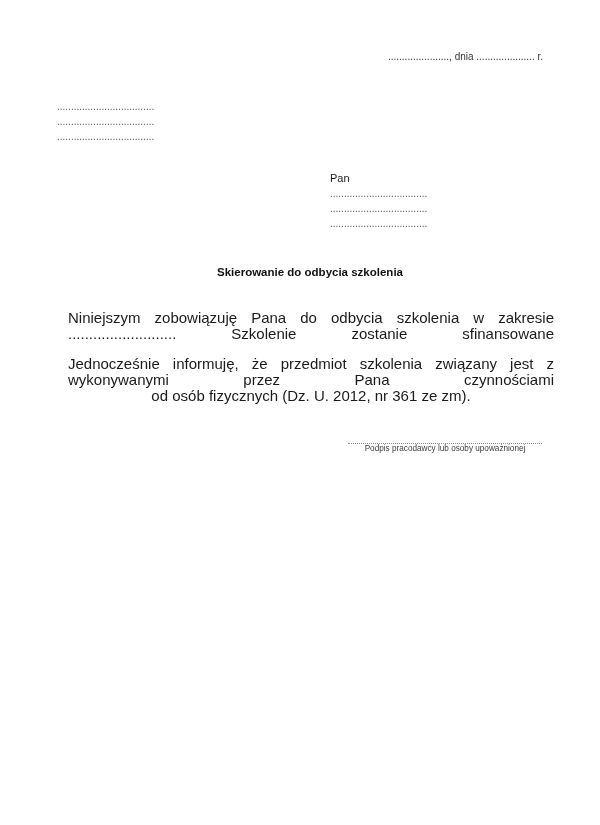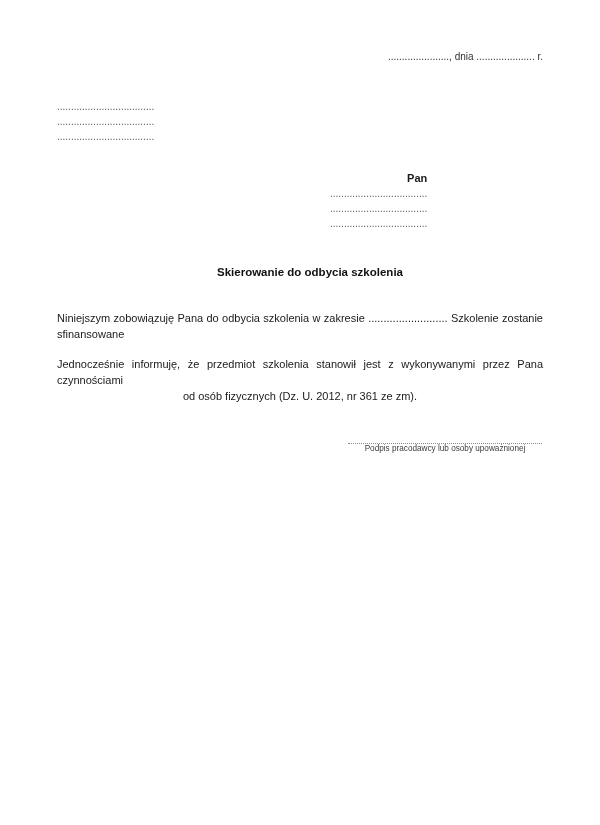--- a/index.html
+++ b/index.html
@@ -14,29 +14,29 @@
   .sender-block{
     position:absolute;left:57px;top:99px;
     font-size:10px;line-height:15px;
   }
   .dotline{color:#5a5a5a;white-space:nowrap;}
   .recipient-block{
     position:absolute;left:330px;top:170px;
     font-size:10px;line-height:15px;
   }
   .recipient-label{
-    font-size:11px;font-weight:bold;color:#1a1a1a;line-height:16px;text-align:right;
+    font-size:11px;font-weight:normal;color:#1a1a1a;line-height:16px;
   }
   .doc-title{
     position:absolute;left:0;top:266px;width:600px;margin:0;
     text-align:center;font-size:11.5px;font-weight:bold;color:#111111;padding-left:10px;
   }
   .para{
-    position:absolute;left:57px;width:486px;
-    font-size:11px;line-height:16px;color:#1a1a1a;
+    position:absolute;left:68px;width:486px;
+    font-size:15px;line-height:16px;color:#1a1a1a;
   }
   .para-1{top:310px;}
   .para-2{top:356px;}
   .jline{text-align:justify;text-align-last:justify;white-space:normal;}
   .lline{text-align:center;}
   .signature-block{position:absolute;left:348px;top:438px;width:194px;}
   .sig-rule{border-top:1px dotted #8a8a8a;height:0;margin-top:5px;}
   .sig-caption{
     text-align:center;
     font-size:8.2px;color:#3c3c3c;white-space:nowrap;
@@ -62,21 +62,21 @@
     <div class="dotline">...................................</div>
   </div>
 
   <h1 class="doc-title">Skierowanie do odbycia szkolenia</h1>
 
   <div class="para para-1">
     <div class="jline">Niniejszym zobowiązuję Pana do odbycia szkolenia w zakresie .......................... Szkolenie zostanie sfinansowane</div>
   </div>
 
   <div class="para para-2">
-    <div class="jline">Jednocześnie informuję, że przedmiot szkolenia stanowił jest z wykonywanymi przez Pana czynnościami</div>
+    <div class="jline">Jednocześnie informuję, że przedmiot szkolenia związany jest z wykonywanymi przez Pana czynnościami</div>
     <div class="lline">od osób fizycznych (Dz. U. 2012, nr 361 ze zm).</div>
   </div>
 
   <div class="signature-block">
     <div class="sig-rule"></div>
     <div class="sig-caption">Podpis pracodawcy lub osoby upoważnionej</div>
   </div>
 
 </div>
 

